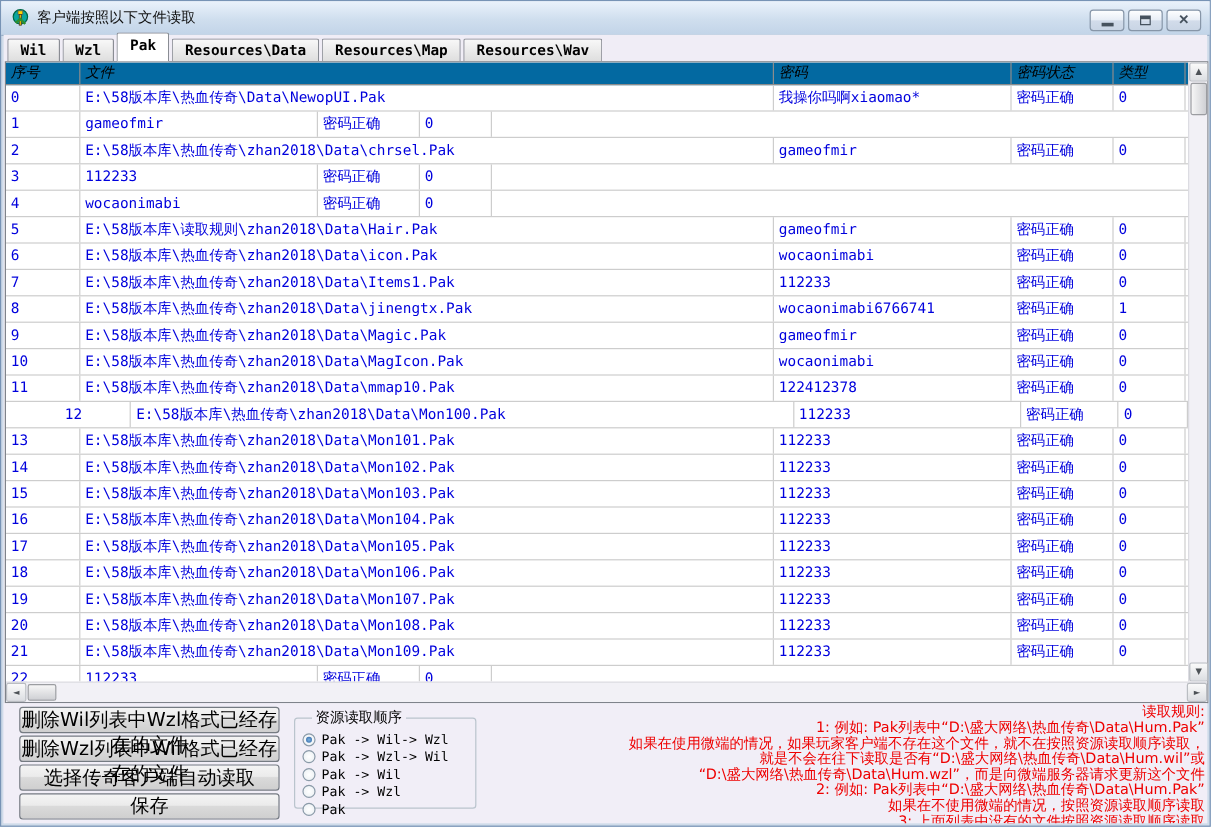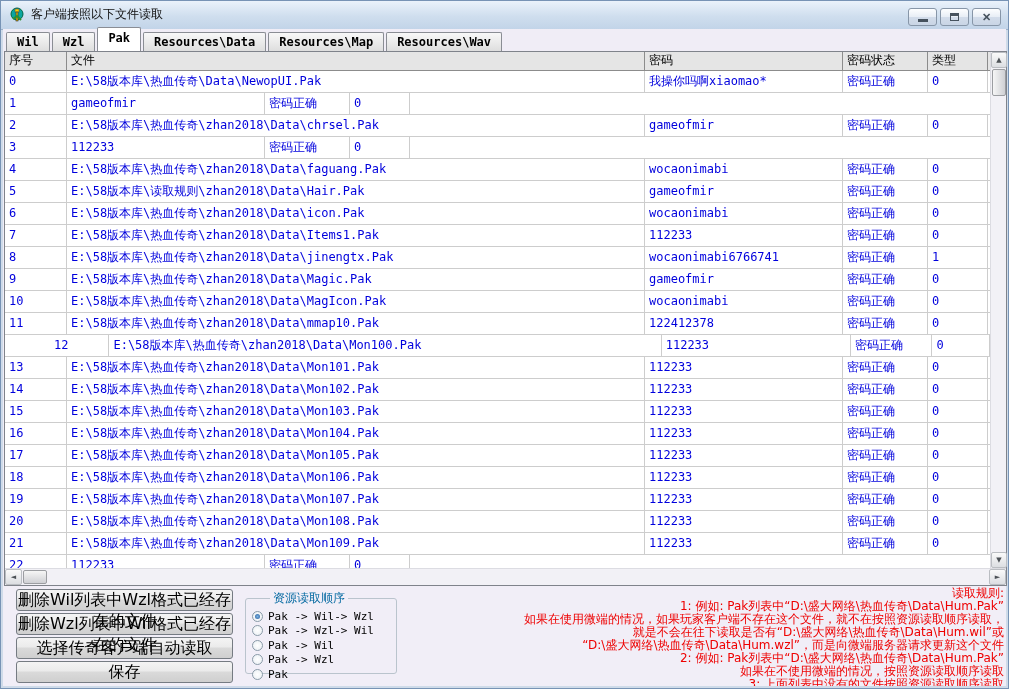--- a/index.html
+++ b/index.html
@@ -16,41 +16,41 @@
   .glyph-close{font-size:11px;font-weight:bold;color:#46525e;line-height:10px;}
   
   .client{position:absolute;left:2px;right:2px;top:28px;bottom:2px;background:#f0edf6;}
   
   .tabbar{position:absolute;left:3px;top:0;right:0;height:22px;display:flex;align-items:flex-end;}
   .tab{height:19px;line-height:18px;padding:0 10px;margin-right:2px;background:linear-gradient(#f8f8f8,#dedede);border:1px solid #8a8d94;border-bottom:none;border-radius:2px 2px 0 0;font-family:"DejaVu Sans Mono",monospace;font-size:12px;font-weight:bold;color:#000;box-sizing:border-box;}
   .tab.active{height:24px;line-height:21px;background:#fff;position:relative;z-index:3;}
   
   .tableframe{position:absolute;left:1px;top:22px;width:1003px;height:535px;border:1px solid #7f838b;background:#fff;box-sizing:border-box;}
   .gridwrap{position:absolute;left:0;top:0;right:16px;bottom:17px;overflow:hidden;}
-  .gheader{display:flex;height:18px;border-bottom:1px solid #8c8c8c;background:#e5e5e5;}
+  .gheader{display:flex;height:18px;border-bottom:1px solid #8c8c8c;background:#0369a1;font-style:italic;}
   .gh-cell{box-sizing:border-box;border-right:1px solid #8c8c8c;padding-left:4px;line-height:17px;font-size:12px;color:#000;white-space:nowrap;overflow:hidden;}
   .grow{display:flex;height:21px;border-bottom:1px solid #cdcdcd;}
   .gcell{box-sizing:border-box;border-right:1px solid #cdcdcd;padding-left:4px;line-height:20px;font-size:12px;color:#0000dd;white-space:nowrap;overflow:hidden;font-family:"DejaVu Sans Mono","DejaVu Sans",monospace;}
   
   .vscroll{position:absolute;right:0;top:0;width:16px;bottom:17px;background:#f2f1f6;border-left:1px solid #dcdce2;box-sizing:border-box;}
   .vs-btn{position:absolute;left:0;width:16px;height:16px;display:flex;align-items:center;justify-content:center;font-size:7px;color:#4d5257;background:linear-gradient(#fafafa,#dcdee2);border:1px solid #babdc2;border-radius:2px;box-sizing:border-box;}
   .vs-up{top:0;}
   .vs-down{bottom:0;}
   .vs-thumb{position:absolute;left:1px;top:17px;width:14px;height:27px;background:linear-gradient(to right,#f6f6f6,#cfd0d4);border:1px solid #9b9da1;border-radius:2px;box-sizing:border-box;}
   .hscroll{position:absolute;left:0;right:0;bottom:0;height:17px;background:#f2f1f6;border-top:1px solid #dcdce2;box-sizing:border-box;}
   .hs-btn{position:absolute;top:0;width:17px;height:16px;display:flex;align-items:center;justify-content:center;font-size:7px;color:#4d5257;background:linear-gradient(#fafafa,#dcdee2);border:1px solid #babdc2;border-radius:2px;box-sizing:border-box;}
   .hs-left{left:0;}
   .hs-right{right:0;}
   .hs-thumb{position:absolute;left:18px;top:1px;width:24px;height:14px;background:linear-gradient(#f6f6f6,#cfd0d4);border:1px solid #9b9da1;border-radius:2px;box-sizing:border-box;}
   
   .bottom{position:absolute;left:0;right:0;top:557px;bottom:0;background:#f1eef7;}
   .btncol{position:absolute;left:13px;top:3px;width:217px;}
   .act-btn{display:block;width:217px;height:22px;margin-bottom:2px;border:1px solid #757b82;border-radius:3px;background:linear-gradient(#f4f4f4,#ebebeb 45%,#dadada 50%,#cfcfcf);font-size:16px;color:#000;font-family:"DejaVu Sans",sans-serif;padding:0;cursor:default;}
   .ordergroup{position:absolute;left:242px;top:4px;width:152px;height:84px;border:1px solid #bac4cd;border-radius:3px;margin:0;padding:2px 0 0 6px;box-sizing:border-box;}
-  .ordergroup legend{font-size:12px;color:#0369a1;padding:0 3px;margin-left:18px;}
+  .ordergroup legend{font-size:12px;color:#000000;padding:0 3px;margin-left:8px;}
   .radio-row{display:flex;align-items:center;height:14.5px;font-family:"DejaVu Sans Mono",monospace;font-size:11px;color:#000;white-space:nowrap;}
   .radio{width:11px;height:11px;border-radius:50%;border:1px solid #8a9aa8;background:radial-gradient(#ffffff,#e8eef2);margin-right:5px;box-sizing:border-box;position:relative;flex:0 0 auto;}
   .radio.sel::after{content:"";position:absolute;left:2px;top:2px;width:5px;height:5px;border-radius:50%;background:radial-gradient(#7ab2e0,#2a5d9e);}
   .notes{position:absolute;left:398px;top:1px;right:2px;bottom:0;overflow:hidden;text-align:right;}
   .note-line{font-size:12px;line-height:13px;color:#ee0000;white-space:nowrap;}
   .note-ind{padding-left:24px;}
 </style>
 </head>
 <body>
 
@@ -119,21 +119,20 @@
               <div class="gcell" style="width: 60px;">0</div>
             </div>
             <div class="grow">
               <div class="gcell" style="width: 62px;">3</div>
               <div class="gcell" style="width: 198px;">112233</div>
               <div class="gcell" style="width: 85px;">密码正确</div>
               <div class="gcell" style="width: 60px;">0</div>
             </div>
             <div class="grow">
               <div class="gcell" style="width: 62px;">4</div>
-              <div class="gcell" style="width: 578px;">E:\58版本库\热血传奇\zhan2018\Data\faguang.Pak</div>
               <div class="gcell" style="width: 198px;">wocaonimabi</div>
               <div class="gcell" style="width: 85px;">密码正确</div>
               <div class="gcell" style="width: 60px;">0</div>
             </div>
             <div class="grow">
               <div class="gcell" style="width: 62px;">5</div>
               <div class="gcell" style="width: 578px;">E:\58版本库\读取规则\zhan2018\Data\Hair.Pak</div>
               <div class="gcell" style="width: 198px;">gameofmir</div>
               <div class="gcell" style="width: 85px;">密码正确</div>
               <div class="gcell" style="width: 60px;">0</div>

